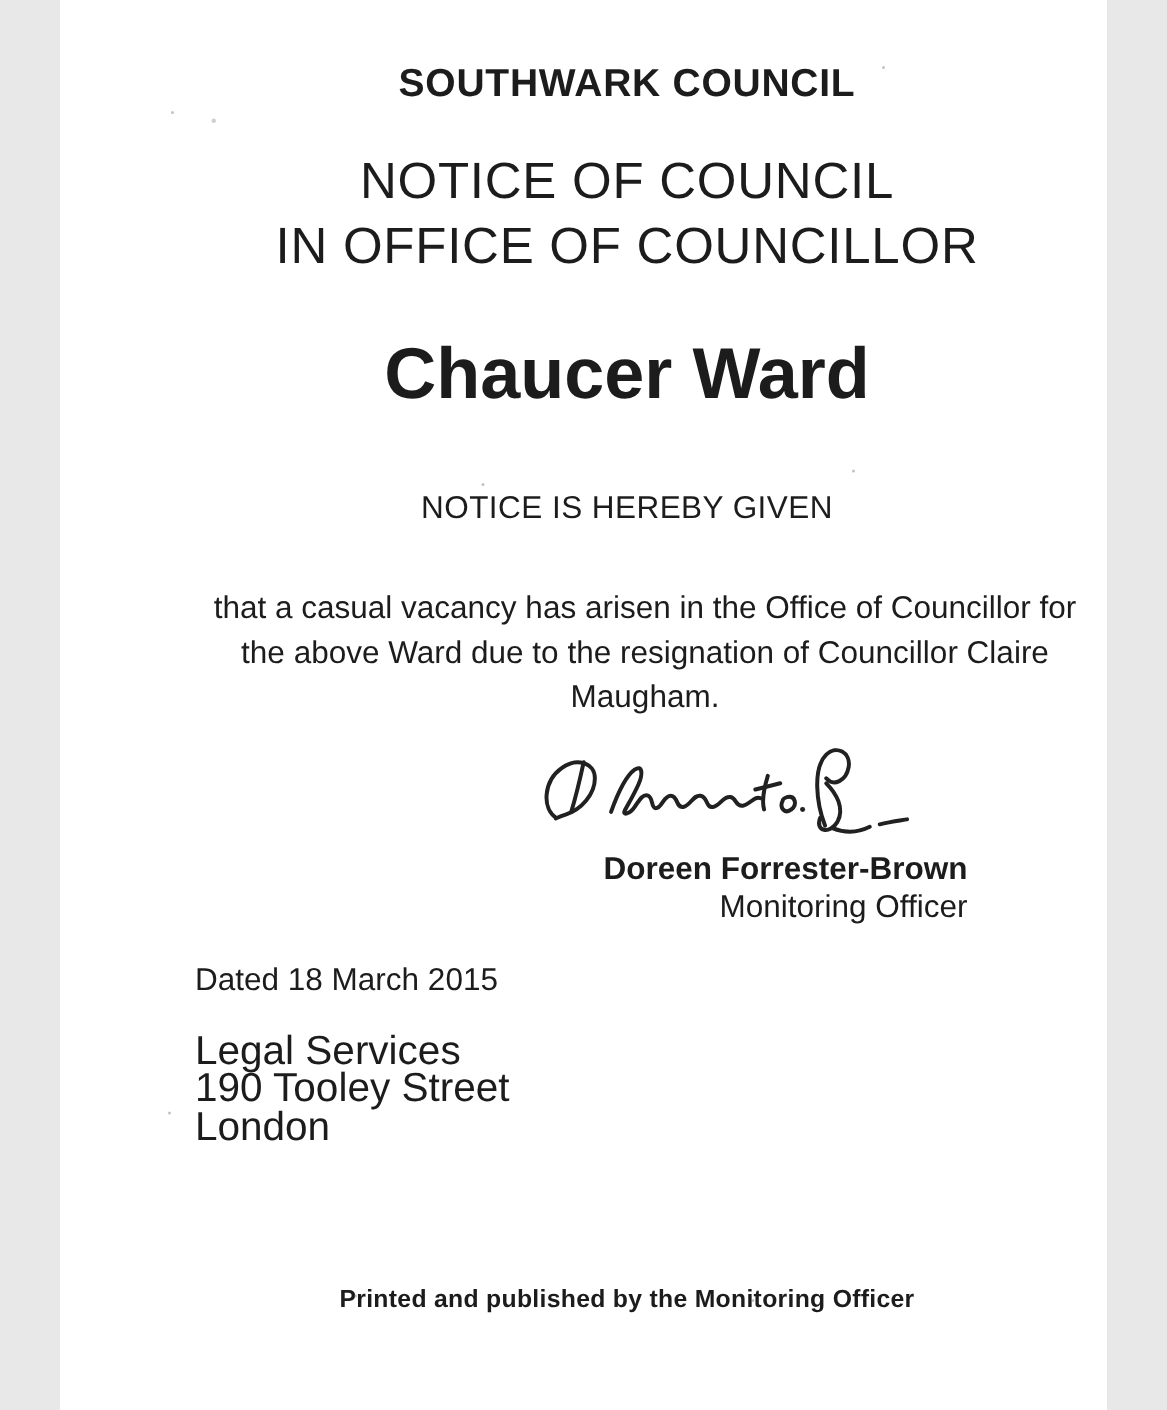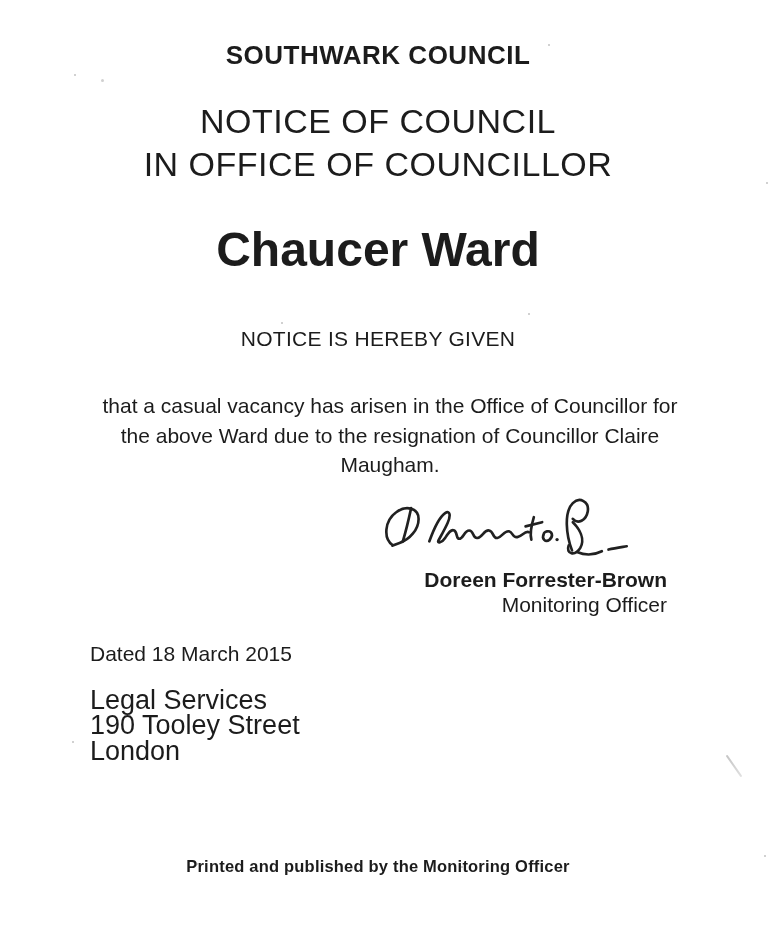--- a/index.html
+++ b/index.html
@@ -1,18 +1,18 @@
 <!DOCTYPE html>
 <html><head>
 <meta charset="utf-8">
 <style>
   html,body{margin:0;padding:0;background:#e8e8e8;}
   .page{
     position:relative;
-    width:778px;height:940px;
+    width:698px;height:940px;
     margin:0 auto;
     background:#ffffff;
     font-family:"Liberation Sans",sans-serif;
     color:#1c1c1c;
     overflow:hidden;
   }
   .abs{position:absolute;}
   .centered{left:0;width:756px;text-align:center;}
   .council-title{
     top:40px;
@@ -33,21 +33,21 @@
     font-size:21px;line-height:26px;
     letter-spacing:0.3px;
   }
   .body-par{
     top:391px;left:90px;width:600px;
     font-size:21px;line-height:29.5px;
     margin:0;
     text-align:center;
   }
   .sig-block{
-    top:494px;right:111px;
+    top:494px;right:93px;
     text-align:right;
   }
   .sig-svg{
     display:block;
     width:250px;height:68px;
     margin-left:auto;margin-right:38px;
   }
   .sig-name{
     margin-top:6px;
     font-size:21px;font-weight:bold;line-height:24px;

